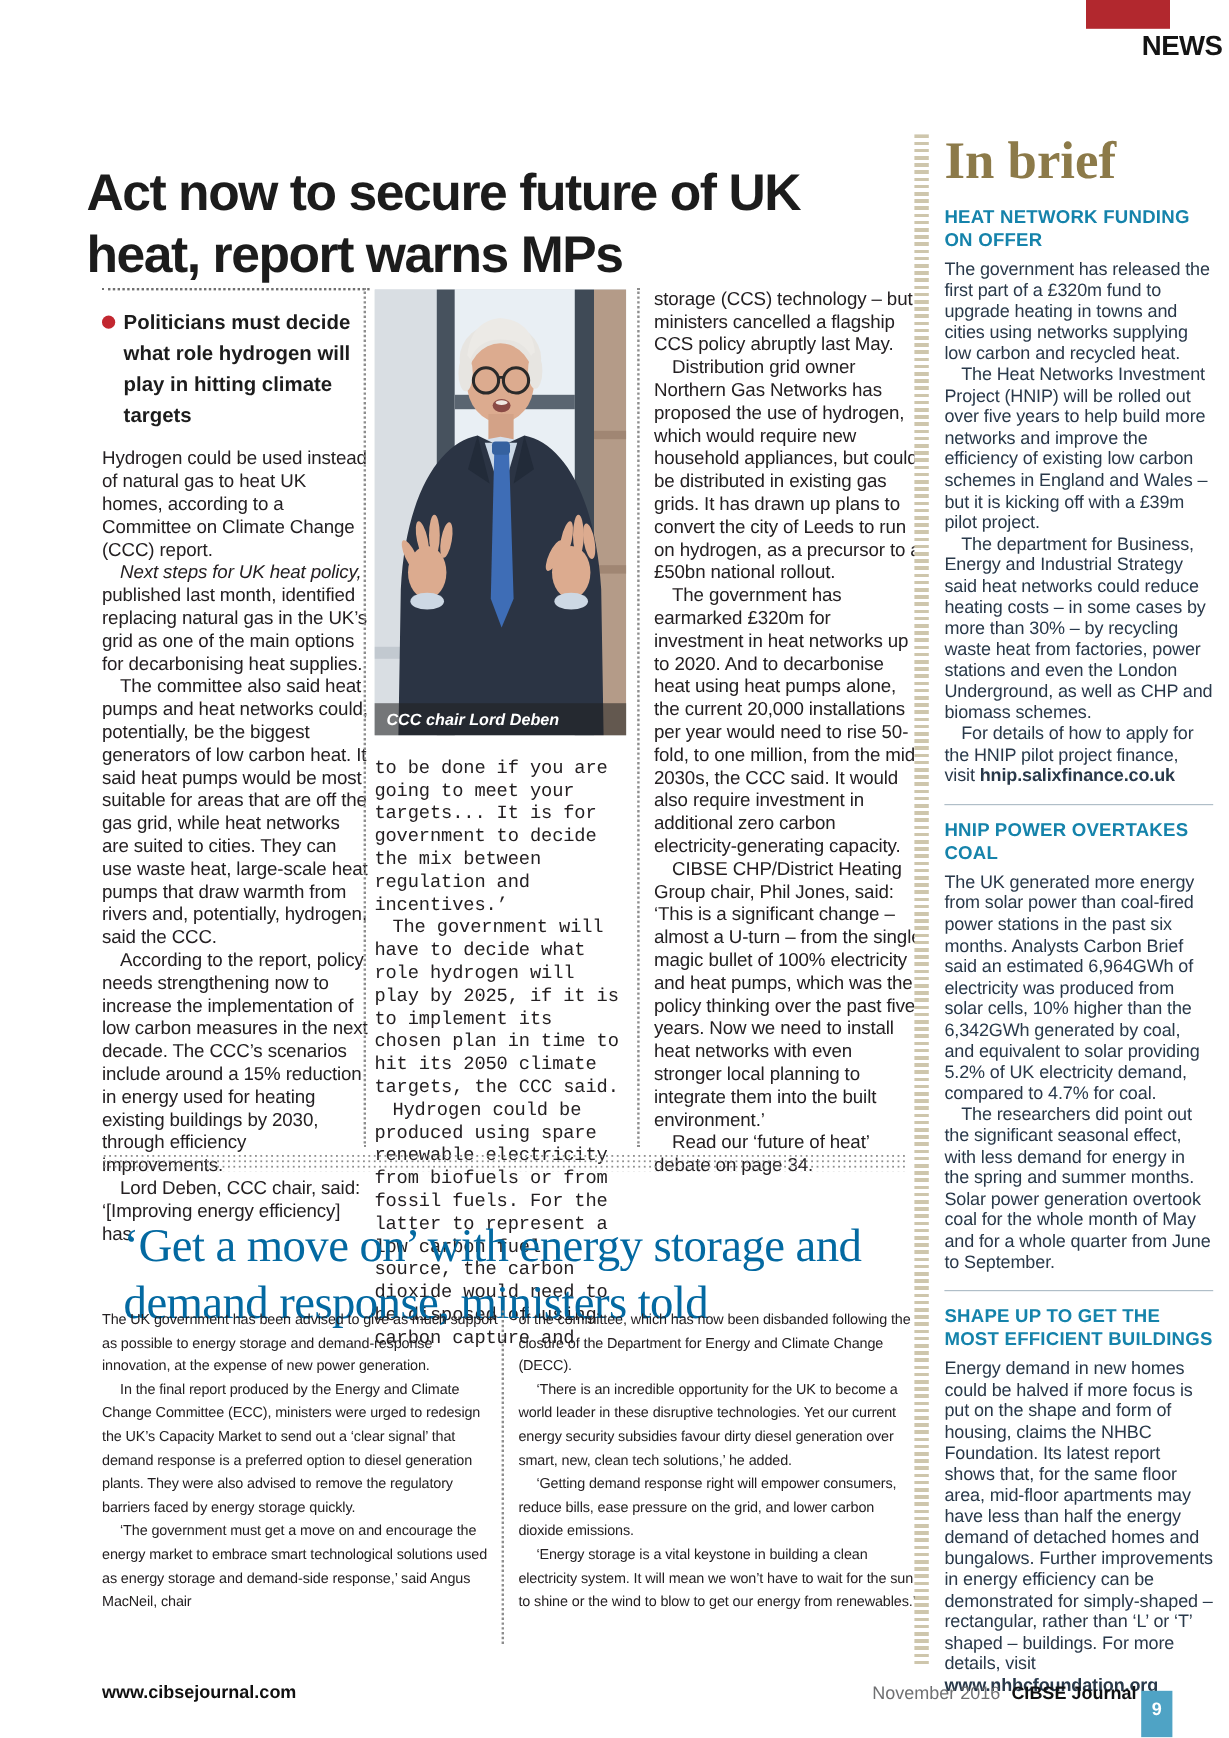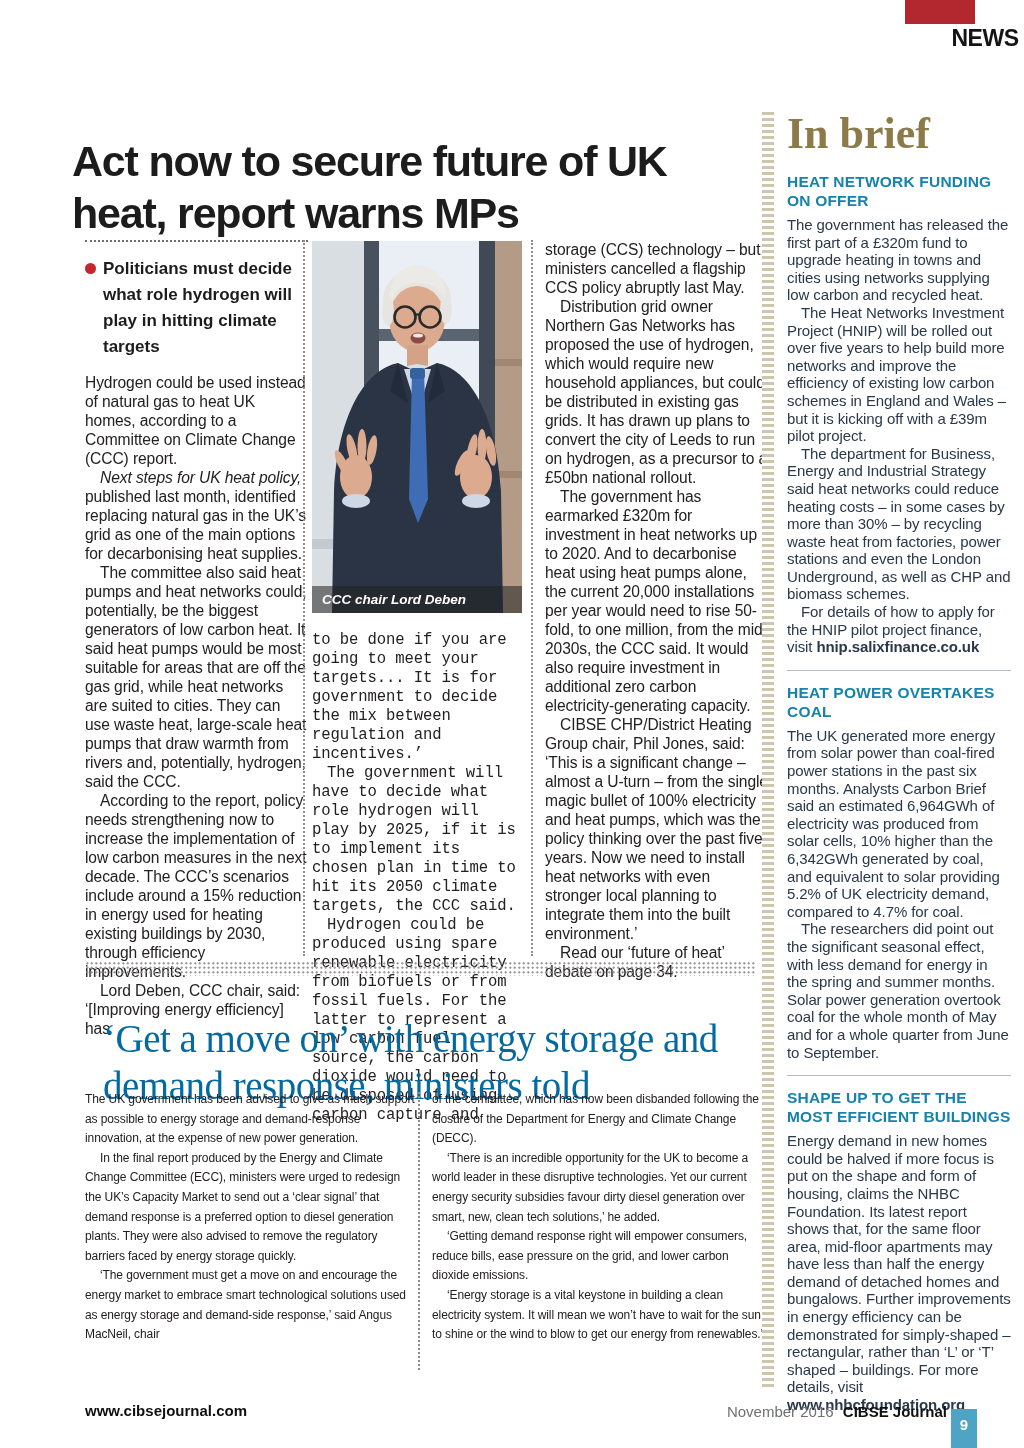--- a/index.html
+++ b/index.html
@@ -187,21 +187,21 @@
       <h4 class="sec-heading">HEAT NETWORK FUNDING ON OFFER</h4>
       <p>The government has released the first part of a £320m fund to upgrade heating in towns and cities using networks supplying low carbon and recycled heat.</p>
       <p class="ind">The Heat Networks Investment Project (HNIP) will be rolled out over five years to help build more networks and improve the efficiency of existing low carbon schemes in England and Wales – but it is kicking off with a £39m pilot project.</p>
       <p class="ind">The department for Business, Energy and Industrial Strategy said heat networks could reduce heating costs – in some cases by more than 30% – by recycling waste heat from factories, power stations and even the London Underground, as well as CHP and biomass schemes.</p>
       <p class="ind"><span>For details of how to apply for the HNIP pilot project finance, visit </span><strong>hnip.salixfinance.co.uk</strong></p>
     </div>
 
     <hr class="sec-divider">
 
     <div class="sec">
-      <h4 class="sec-heading">HEAT POWER OVERTAKES COAL</h4>
+      <h4 class="sec-heading">HNIP POWER OVERTAKES COAL</h4>
       <p>The UK generated more energy from solar power than coal-fired power stations in the past six months. Analysts Carbon Brief said an estimated 6,964GWh of electricity was produced from solar cells, 10% higher than the 6,342GWh generated by coal, and equivalent to solar providing 5.2% of UK electricity demand, compared to 4.7% for coal.</p>
       <p class="ind">The researchers did point out the significant seasonal effect, with less demand for energy in the spring and summer months. Solar power generation overtook coal for the whole month of May and for a whole quarter from June to September.</p>
     </div>
 
     <hr class="sec-divider">
 
     <div class="sec">
       <h4 class="sec-heading">SHAPE UP TO GET THE MOST EFFICIENT BUILDINGS</h4>
       <p><span>Energy demand in new homes could be halved if more focus is put on the shape and form of housing, claims the NHBC Foundation. Its latest report shows that, for the same floor area, mid-floor apartments may have less than half the energy demand of detached homes and bungalows. Further improvements in energy efficiency can be demonstrated for simply-shaped – rectangular, rather than ‘L’ or ‘T’ shaped – buildings. For more details, visit </span><strong>www.nhbcfoundation.org</strong></p>
     </div>

